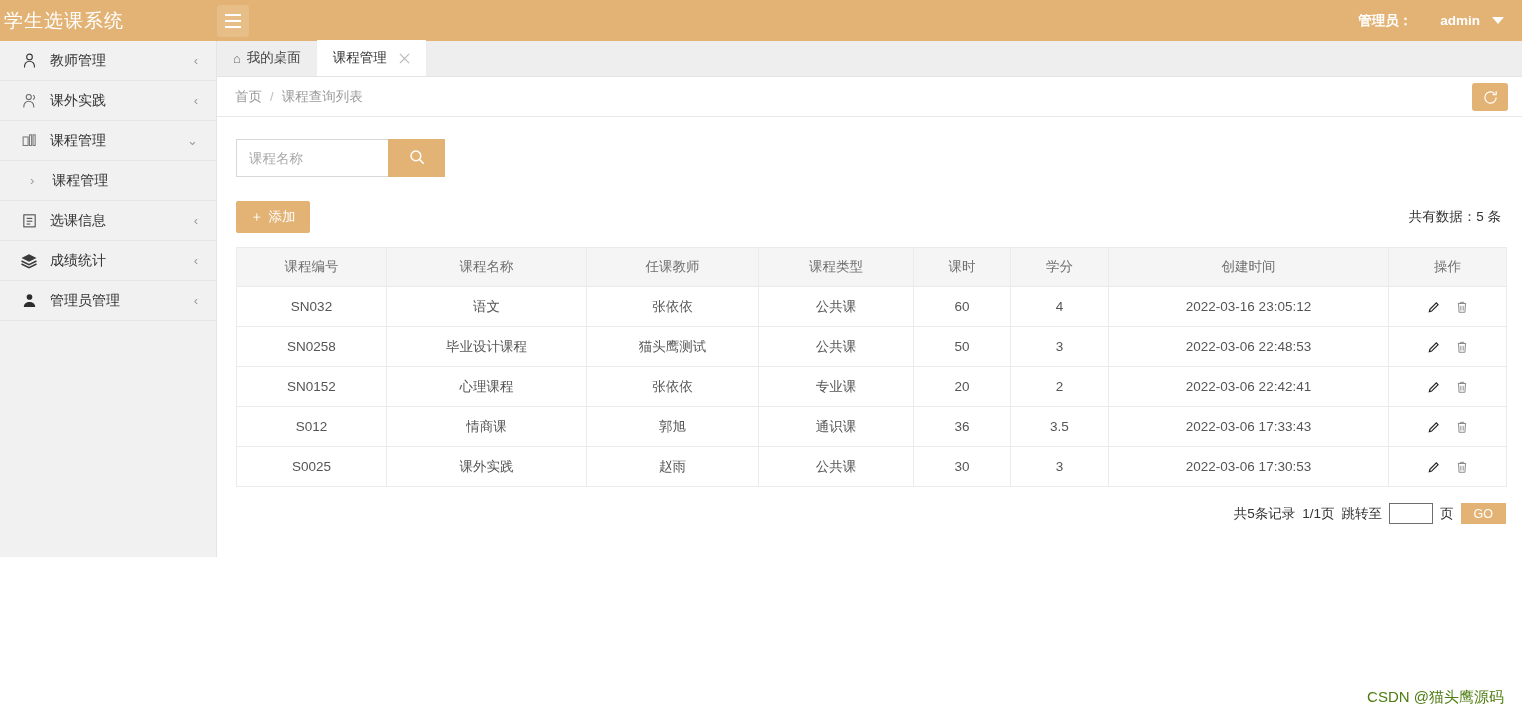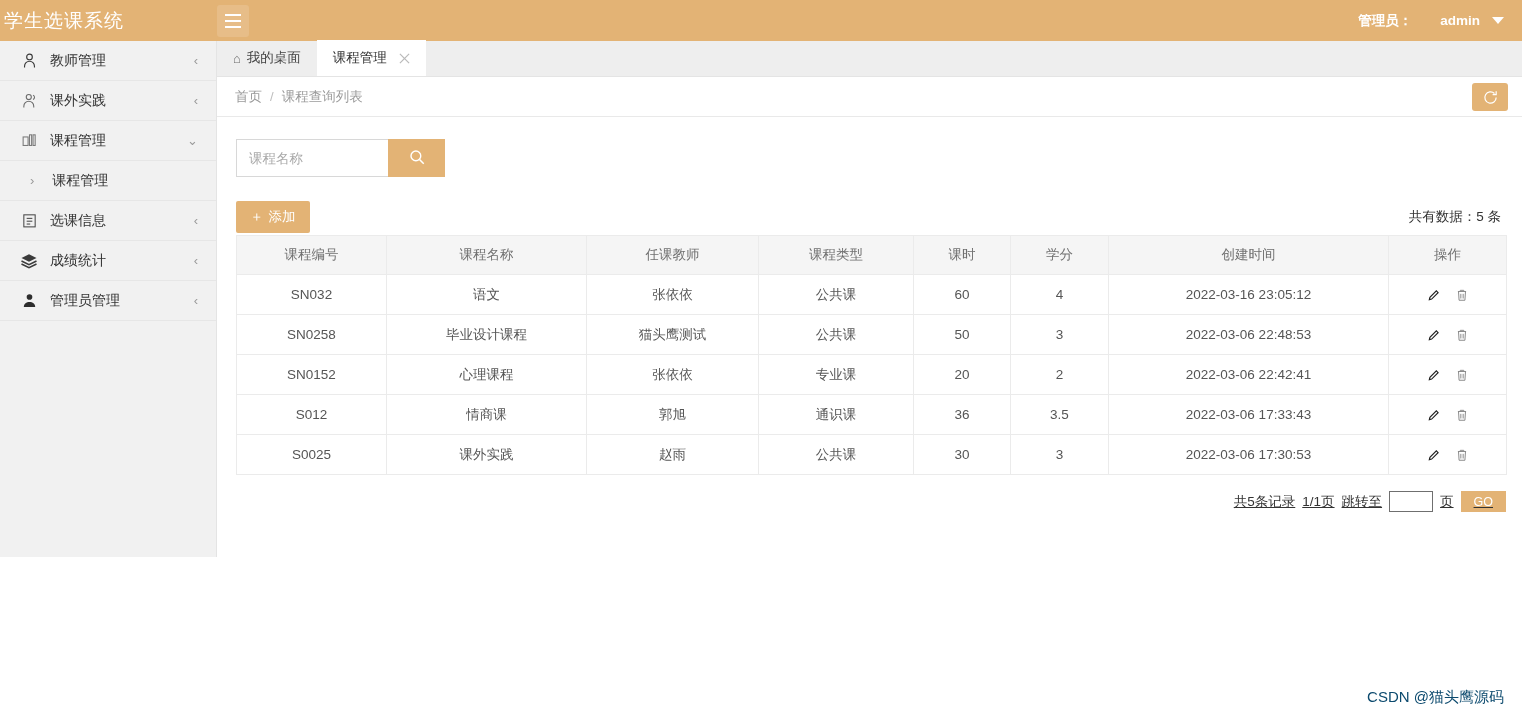--- a/index.html
+++ b/index.html
@@ -142,21 +142,21 @@
     display: flex; align-items: center; gap: 5px;
     font-family: "Liberation Sans", "DejaVu Sans", sans-serif;
   }
   .total-data {
     margin-left: auto; font-size: 13.5px; color: #333;
     padding-right: 5px;
   }
 
   
   table.grid {
-    margin-top: 2px;
+    margin-top: 14px;
     width: 1270px;
     border-collapse: collapse;
     table-layout: fixed;
     padding-left: 28px;
   }
   table.grid th {
     background: #f5f5f5;
     border: 1px solid #ebebeb;
     height: 39px;
     font-size: 13.5px; font-weight: normal; color: #707070;
@@ -168,38 +168,38 @@
     font-size: 13.5px; color: #555;
     text-align: center;
   }
   .op-cell { display: flex; align-items: center; justify-content: center; gap: 14px; }
   .icon-btn { cursor: pointer; display: inline-flex; }
 
   
   .pager {
     margin-top: 16px; width: 1270px;
     display: flex; align-items: center; justify-content: flex-end;
-    gap: 7px; font-size: 13.5px; color: #333; text-decoration: underline;
+    gap: 7px; font-size: 13.5px; color: #333;
   }
   .pager-input {
     width: 44px; height: 21px;
     border: 1px solid #6f6f6f; outline: none;
     font-size: 13px; padding: 0 3px;
     font-family: "Liberation Sans", "DejaVu Sans", sans-serif;
   }
   .go-btn {
     background: #e3b375; color: #ffffff;
     border: none; height: 21px; padding: 0 13px;
     font-size: 12.5px; cursor: pointer;
     font-family: "Liberation Sans", "DejaVu Sans", sans-serif;
   }
 
   .watermark {
     position: absolute; right: 18px; bottom: 10px;
-    font-size: 15px; color: #0c4a6e;
+    font-size: 15px; color: #4d7c0f;
   }
 </style>
 </head>
 <body>
 
 <div class="header">
   <div class="brand">学生选课系统</div>
   <div class="hamburger">
     <span></span>
     <span></span>

